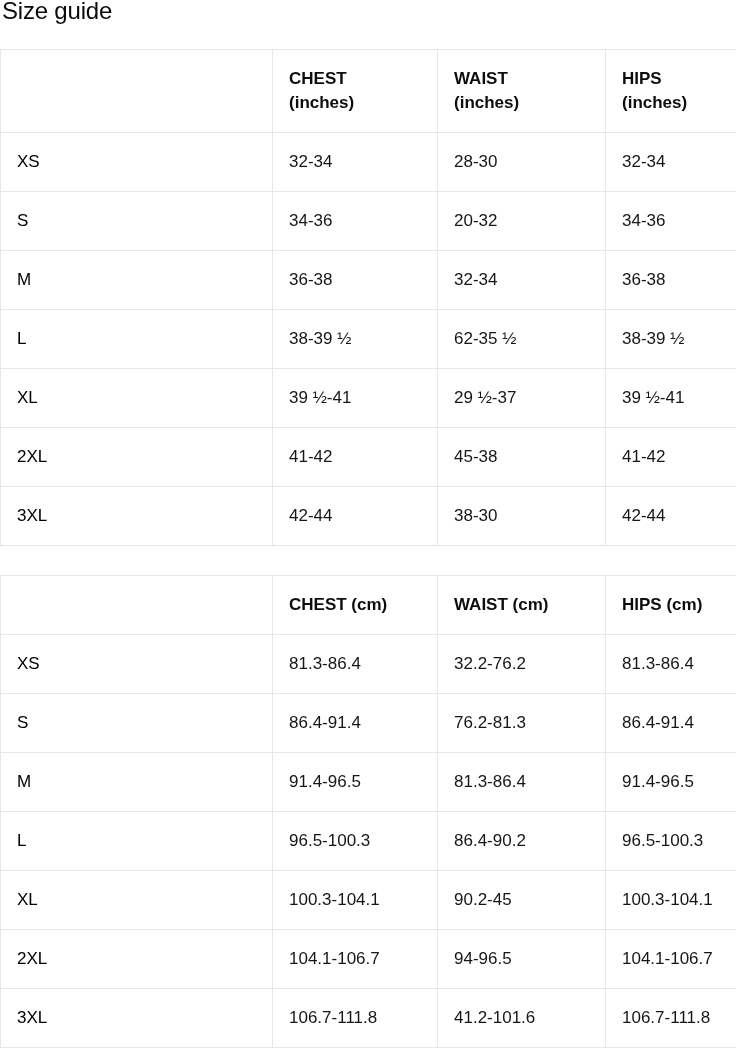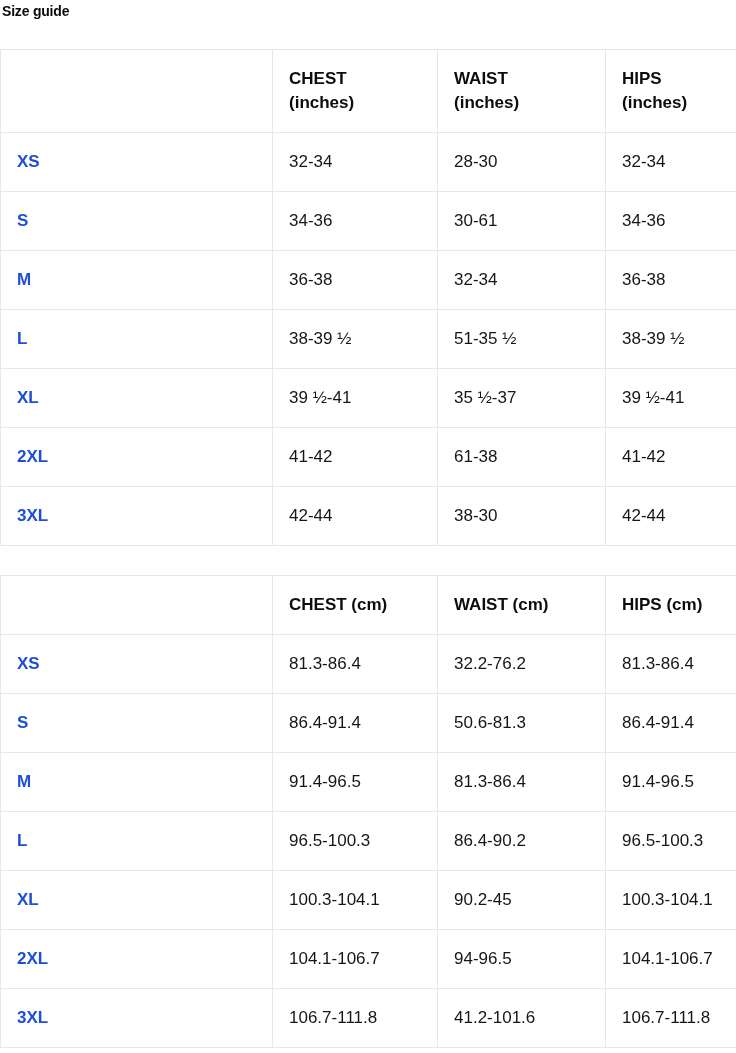--- a/index.html
+++ b/index.html
@@ -9,23 +9,23 @@
   }
   body {
     width: 736px;
     height: 1053px;
     overflow: hidden;
     font-family: "Liberation Sans", sans-serif;
     color: #111111;
   }
   .page-title {
     margin: 0 0 27px 2px;
-    font-size: 14px;
+    font-size: 24px;
     line-height: 22px;
-    font-weight: 700;
+    font-weight: 400;
     letter-spacing: -0.2px;
     color: #0b0b0b;
   }
   .table-clip {
     width: 736px;
     overflow: hidden;
   }
   .table-clip.second {
     margin-top: 29px;
   }
@@ -46,22 +46,22 @@
     font-weight: 400;
     color: #161616;
     white-space: nowrap;
     overflow: hidden;
   }
   .size-table th {
     font-weight: 700;
     color: #0d0d0d;
   }
   .size-table td.size-cell {
-    font-weight: 700;
-    color: #1d4ed8;
+    font-weight: 400;
+    color: #000000;
   }
   .hline { display: block; }
   col.c-size  { width: 272px; }
   col.c-chest { width: 165px; }
   col.c-waist { width: 168px; }
   col.c-hips  { width: 166px; }
 </style>
 </head>
 <body>
 
@@ -95,45 +95,45 @@
     <tbody>
       <tr>
         <td class="size-cell">XS</td>
         <td>32-34</td>
         <td>28-30</td>
         <td>32-34</td>
       </tr>
       <tr>
         <td class="size-cell">S</td>
         <td>34-36</td>
-        <td>30-61</td>
+        <td>20-32</td>
         <td>34-36</td>
       </tr>
       <tr>
         <td class="size-cell">M</td>
         <td>36-38</td>
         <td>32-34</td>
         <td>36-38</td>
       </tr>
       <tr>
         <td class="size-cell">L</td>
         <td>38-39 ½</td>
-        <td>51-35 ½</td>
+        <td>62-35 ½</td>
         <td>38-39 ½</td>
       </tr>
       <tr>
         <td class="size-cell">XL</td>
         <td>39 ½-41</td>
-        <td>35 ½-37</td>
+        <td>29 ½-37</td>
         <td>39 ½-41</td>
       </tr>
       <tr>
         <td class="size-cell">2XL</td>
         <td>41-42</td>
-        <td>61-38</td>
+        <td>45-38</td>
         <td>41-42</td>
       </tr>
       <tr>
         <td class="size-cell">3XL</td>
         <td>42-44</td>
         <td>38-30</td>
         <td>42-44</td>
       </tr>
     </tbody>
   </table>
@@ -164,21 +164,21 @@
     <tbody>
       <tr>
         <td class="size-cell">XS</td>
         <td>81.3-86.4</td>
         <td>32.2-76.2</td>
         <td>81.3-86.4</td>
       </tr>
       <tr>
         <td class="size-cell">S</td>
         <td>86.4-91.4</td>
-        <td>50.6-81.3</td>
+        <td>76.2-81.3</td>
         <td>86.4-91.4</td>
       </tr>
       <tr>
         <td class="size-cell">M</td>
         <td>91.4-96.5</td>
         <td>81.3-86.4</td>
         <td>91.4-96.5</td>
       </tr>
       <tr>
         <td class="size-cell">L</td>

